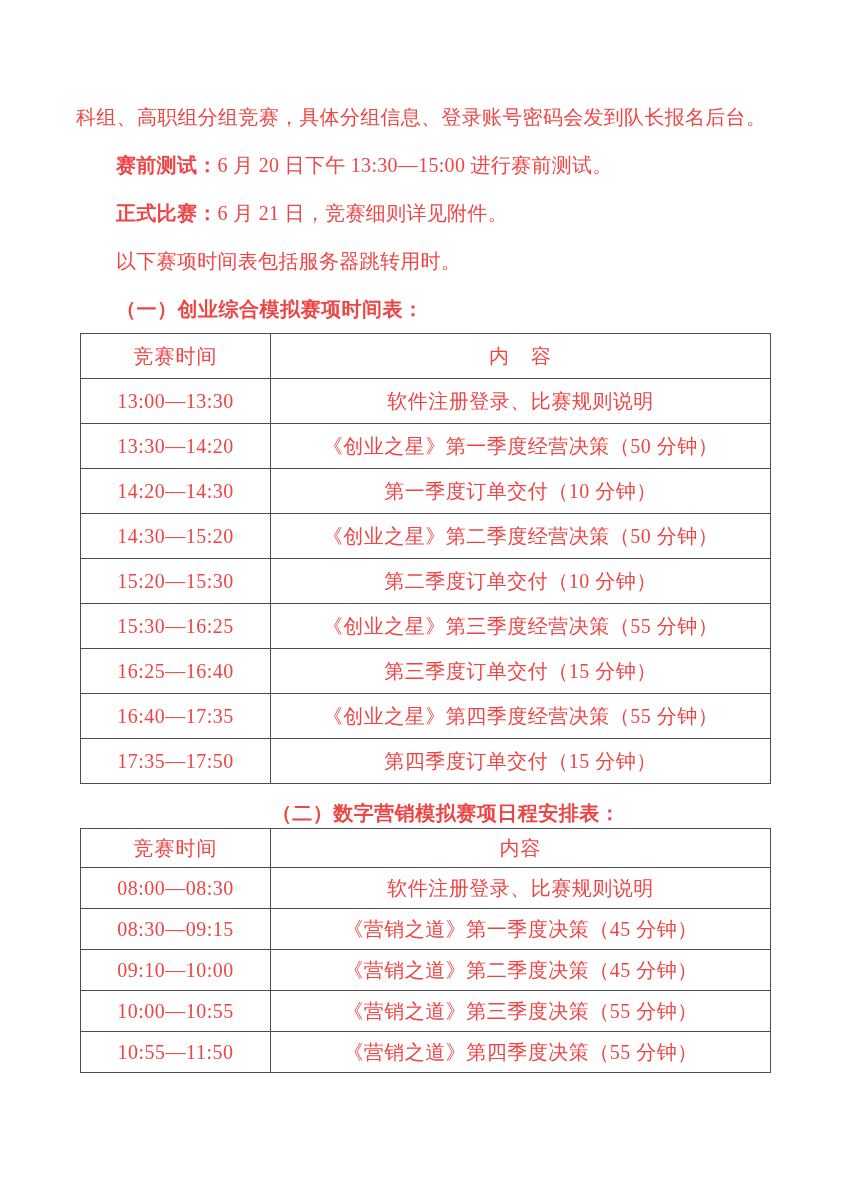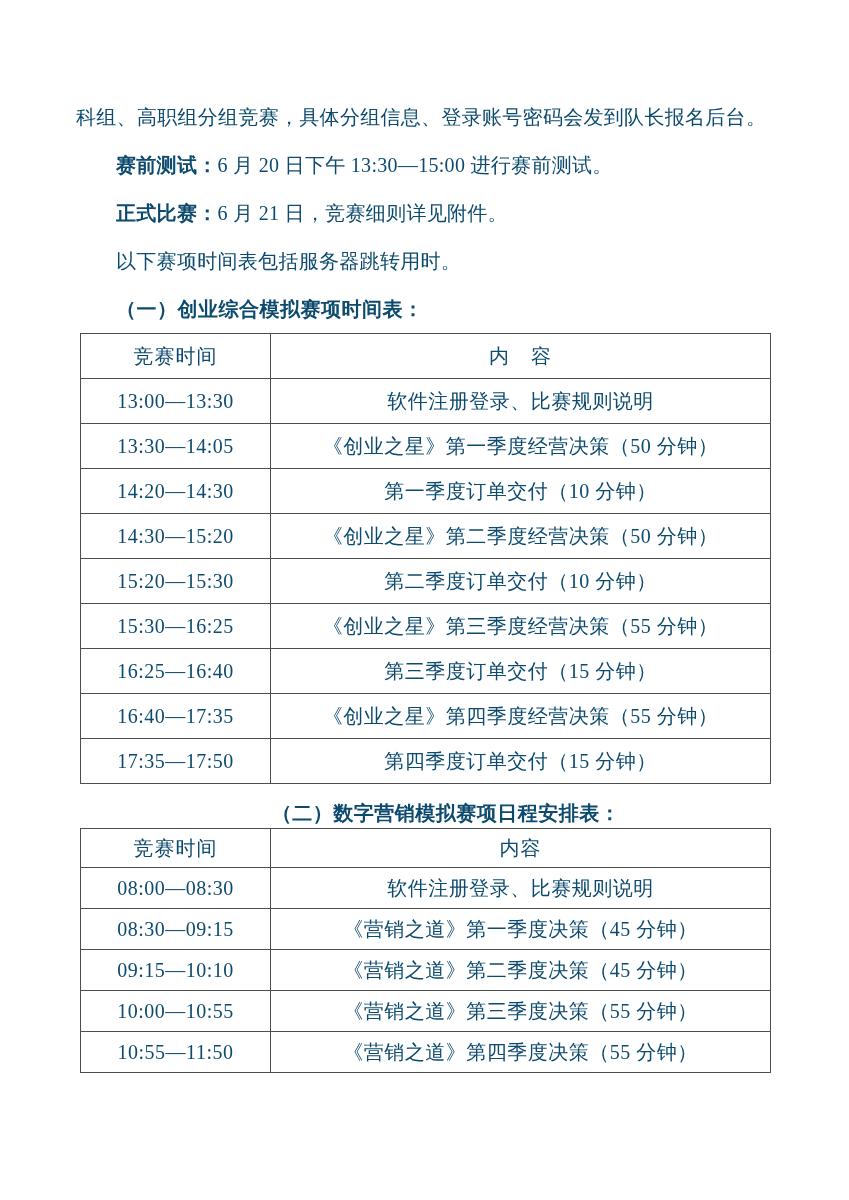--- a/index.html
+++ b/index.html
@@ -8,21 +8,21 @@
     background: #ffffff;
   }
   .page {
     position: relative;
     width: 849px;
     height: 1200px;
     background: #ffffff;
     box-sizing: border-box;
     padding: 102px 73px 0 76px;
     font-family: "Liberation Serif", "DejaVu Serif", serif;
-    color: #0c4a6e;
+    color: #ef4444;
     overflow: hidden;
   }
   .body-line {
     margin: 0 0 18px 0;
     font-size: 20px;
     line-height: 30px;
     letter-spacing: 0.3px;
   }
   .indent {
     text-indent: 40px;
@@ -104,21 +104,21 @@
         <th>竞赛时间</th>
         <th>内　容</th>
       </tr>
     </thead>
     <tbody>
         <tr>
           <td class="time-cell">13:00—13:30</td>
           <td class="content-cell">软件注册登录、比赛规则说明</td>
         </tr>
         <tr>
-          <td class="time-cell">13:30—14:05</td>
+          <td class="time-cell">13:30—14:20</td>
           <td class="content-cell">《创业之星》第一季度经营决策（50 分钟）</td>
         </tr>
         <tr>
           <td class="time-cell">14:20—14:30</td>
           <td class="content-cell">第一季度订单交付（10 分钟）</td>
         </tr>
         <tr>
           <td class="time-cell">14:30—15:20</td>
           <td class="content-cell">《创业之星》第二季度经营决策（50 分钟）</td>
         </tr>
@@ -161,21 +161,21 @@
     <tbody>
         <tr>
           <td class="time-cell">08:00—08:30</td>
           <td class="content-cell">软件注册登录、比赛规则说明</td>
         </tr>
         <tr>
           <td class="time-cell">08:30—09:15</td>
           <td class="content-cell">《营销之道》第一季度决策（45 分钟）</td>
         </tr>
         <tr>
-          <td class="time-cell">09:15—10:10</td>
+          <td class="time-cell">09:10—10:00</td>
           <td class="content-cell">《营销之道》第二季度决策（45 分钟）</td>
         </tr>
         <tr>
           <td class="time-cell">10:00—10:55</td>
           <td class="content-cell">《营销之道》第三季度决策（55 分钟）</td>
         </tr>
         <tr>
           <td class="time-cell">10:55—11:50</td>
           <td class="content-cell">《营销之道》第四季度决策（55 分钟）</td>
         </tr>

